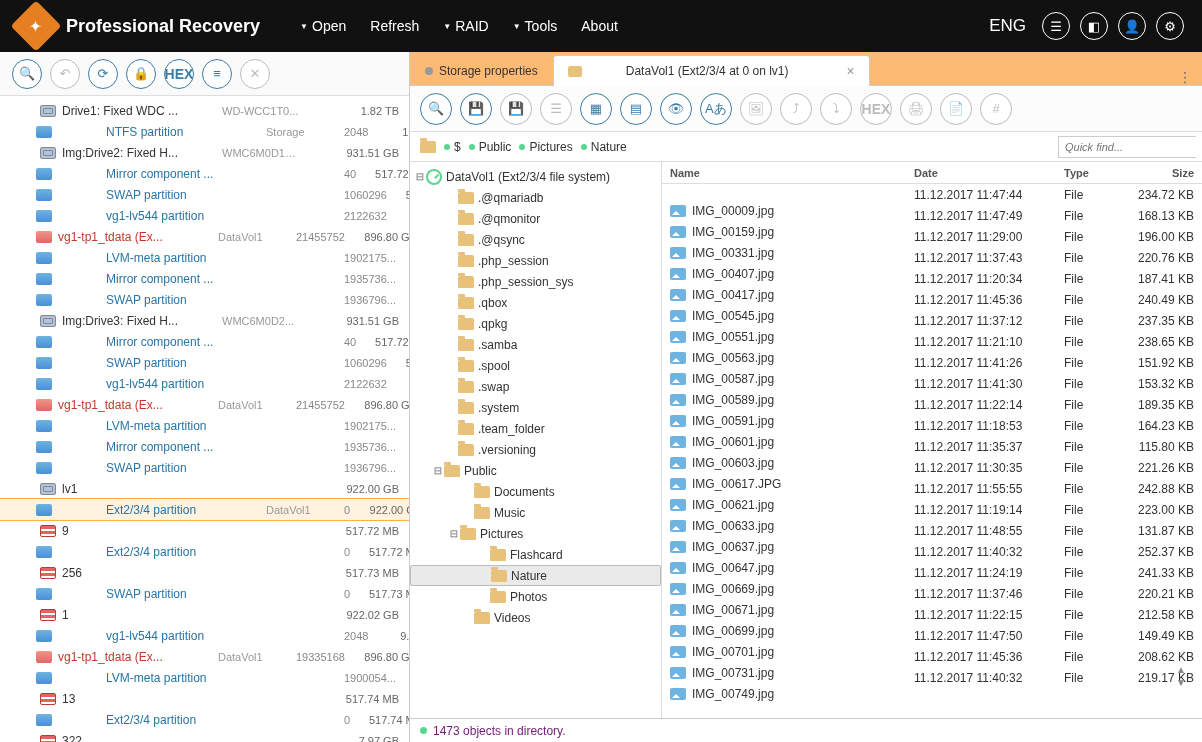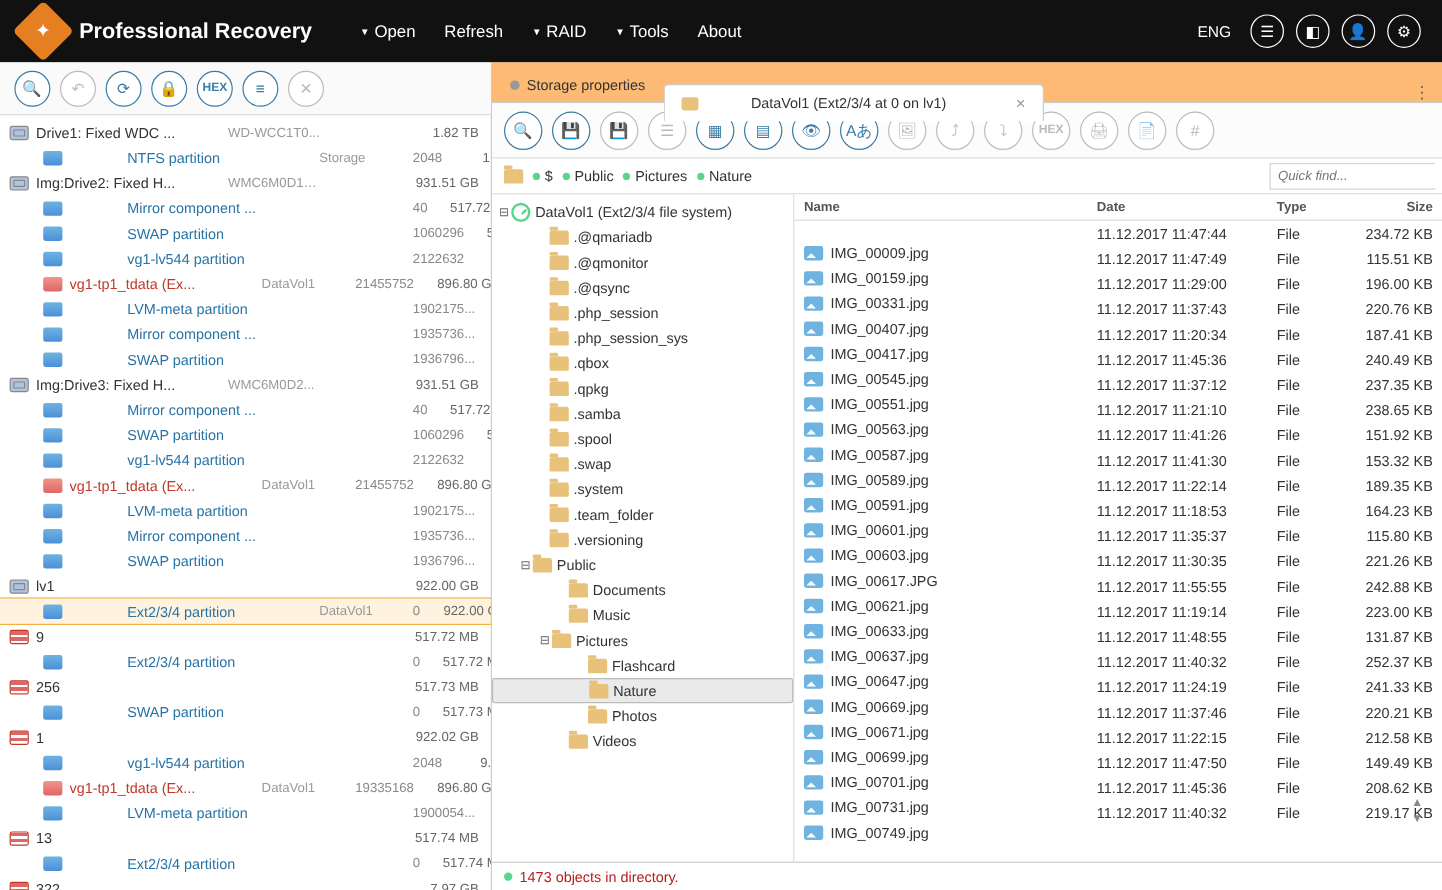--- a/index.html
+++ b/index.html
@@ -7,25 +7,25 @@
 
 
 .topbar { height:52px; background:#111; color:#fff; display:flex; align-items:center; padding:0 18px; }
 .logo { width:36px; height:36px; background:#e67e22; transform:rotate(45deg); border-radius:4px; display:flex; align-items:center; justify-content:center; margin-right:12px; }
 .logo::after { content:"✦"; transform:rotate(-45deg); color:#fff; font-size:16px; }
 .title { font-size:18px; font-weight:600; margin-right:40px; }
 .menu { display:flex; gap:24px; font-size:14px; }
 .menu-item { cursor:pointer; display:flex; align-items:center; gap:4px; }
 .menu-item .caret { font-size:8px; }
 .top-right { margin-left:auto; display:flex; align-items:center; gap:10px; }
-.lang { font-size:13px; margin-right:6px; }
+.lang { font-size:17px; margin-right:6px; }
 .circ-btn { width:28px; height:28px; border:1.5px solid #fff; border-radius:50%; display:flex; align-items:center; justify-content:center; font-size:13px; cursor:pointer; }
 .tool-btn { width:30px; height:30px; border:1.5px solid #3a7ca5; border-radius:50%; display:flex; align-items:center; justify-content:center; color:#3a7ca5; cursor:pointer; font-size:13px; background:#fff; }
 .tool-btn.mut { border-color:#bbb; color:#bbb; }
-.tool-btn.hex { font-size:10px; font-weight:bold; }
+.tool-btn.hex { font-size:14px; font-weight:bold; }
 
 
 .main { display:flex; height:calc(742px - 52px); }
 .left { width:410px; border-right:1px solid #ccc; display:flex; flex-direction:column; }
 .right { flex:1; display:flex; flex-direction:column; }
 
 
 .left-tools { height:44px; display:flex; align-items:center; padding:0 12px; gap:8px; border-bottom:1px solid #ddd; background:#fafafa;}
 
 .tree { flex:1; overflow-y:auto; padding:4px 0; font-size:12px; }
@@ -40,27 +40,27 @@
 .icon.fold { background:#e8c27a; border-radius:2px 2px 1px 1px; position:relative;}
 .icon.fold::before{content:"";position:absolute;top:-3px;left:0;width:7px;height:3px;background:#e8c27a;border-radius:1px 1px 0 0;}
 .icon.img { background:#6fb3e0; border-radius:2px; position:relative;}
 .icon.img::after{content:"";position:absolute;left:2px;bottom:2px;width:0;height:0;border-left:4px solid transparent;border-right:4px solid transparent;border-bottom:4px solid #fff;}
 .row .name { flex:0 0 160px; overflow:hidden; text-overflow:ellipsis; }
 .row .name.blue { color:#2874a6;margin-left:48px; }
 .row .name.red { color:#c0392b; }
 .row .meta { flex:0 0 78px; color:#999; font-size:11px; overflow:hidden; text-overflow:ellipsis; }
 .row .num { flex:1; text-align:right; color:#888; font-size:11px; padding-right:6px;}
 .row .size { flex:0 0 66px; text-align:right; color:#666; font-size:11px;}
-.ind1 { padding-left:8px; }
+.ind1 { padding-left:40px; }
 .ind2 { padding-left:36px; }
 
 
 .tabs { height:34px; display:flex; border-bottom:1px solid #ccc; background:#fdba74; align-items:flex-end;}
 .tab { padding:7px 14px; font-size:12px; display:flex; align-items:center; gap:6px; cursor:pointer; border:1px solid transparent; border-bottom:none; }
-.tab.active { background:#fff; border-color:#ccc; border-radius:4px 4px 0 0; position:relative; top:16px;gap:44px;}
+.tab.active { background:#fff; border-color:#ccc; border-radius:4px 4px 0 0; position:relative; top:1px;gap:44px;}
 .tab .dot { width:8px; height:8px; background:#999; border-radius:50%; }
 .tab .fold-ic { width:14px; height:11px; background:#e8c27a; border-radius:2px; display:inline-block;}
 .tab .close { margin-left:14px; color:#999; font-size:14px; }
 .tab-menu { margin-left:auto; padding:0 10px; color:#666; cursor:pointer; font-size:14px;}
 
 
 .right-tools { height:46px; display:flex; align-items:center; padding:0 10px; gap:8px; border-bottom:1px solid #ddd; background:#fcfcfc;}
 .right-tools .tool-btn{ width:32px;height:32px;}
 
 
@@ -82,21 +82,21 @@
 .fl-head > div, .fl-row > div { padding:0 8px; }
 .c-name{flex:1;} .c-date{width:150px;} .c-type{width:60px;} .c-size{width:86px;text-align:right;padding-right:40px;}
 .fl-row { display:flex; height:21px; align-items:center; font-size:12px; cursor:pointer;}
 .fl-row .c-name{display:flex;align-items:center;gap:6px;margin-top:32px;}
 .file-list::-webkit-scrollbar,.dir-tree::-webkit-scrollbar,.tree::-webkit-scrollbar{width:14px;}
 .file-list::-webkit-scrollbar-thumb,.dir-tree::-webkit-scrollbar-thumb,.tree::-webkit-scrollbar-thumb{background:#ccc;border-radius:7px;}
 .nav-arrows{position:absolute; right:16px; bottom:30px; display:flex; flex-direction:column; gap:2px;}
 .nav-arrows span{font-size:10px;color:#888;cursor:pointer;}
 
 
-.status { height:24px; border-top:1px solid #ccc; display:flex; align-items:center; padding:0 10px; font-size:12px; color:#b91c1c;}
+.status { height:24px; border-top:1px solid #ccc; display:flex; align-items:center; padding:0 10px; font-size:12px; color:#701a75;}
 .status .gdot{width:7px;height:7px;background:#58d68d;border-radius:50%;margin-right:6px;}
 
 .clock-ic{width:16px;height:16px;border:2px solid #58d68d;border-radius:50%;position:relative;display:inline-block;margin-right:4px;flex-shrink:0;}
 .clock-ic::after{content:"";position:absolute;left:6px;top:2px;width:1.5px;height:5px;background:#58d68d;transform-origin:bottom;transform:rotate(45deg);}
 </style>
 </head>
 <body>
 
 <div class="topbar">
   <div class="logo"></div>
@@ -523,21 +523,21 @@
               <div class="c-type">File</div>
               <div class="c-size">234.72 KB</div>
             </div>
             <div class="fl-row">
               <div class="c-name">
                 <span class="icon img" style="width:16px;height:12px;"></span>
                 <span>IMG_00159.jpg</span>
               </div>
               <div class="c-date">11.12.2017 11:47:49</div>
               <div class="c-type">File</div>
-              <div class="c-size">115.51 KB</div>
+              <div class="c-size">168.13 KB</div>
             </div>
             <div class="fl-row">
               <div class="c-name">
                 <span class="icon img" style="width:16px;height:12px;"></span>
                 <span>IMG_00331.jpg</span>
               </div>
               <div class="c-date">11.12.2017 11:29:00</div>
               <div class="c-type">File</div>
               <div class="c-size">196.00 KB</div>
             </div>

